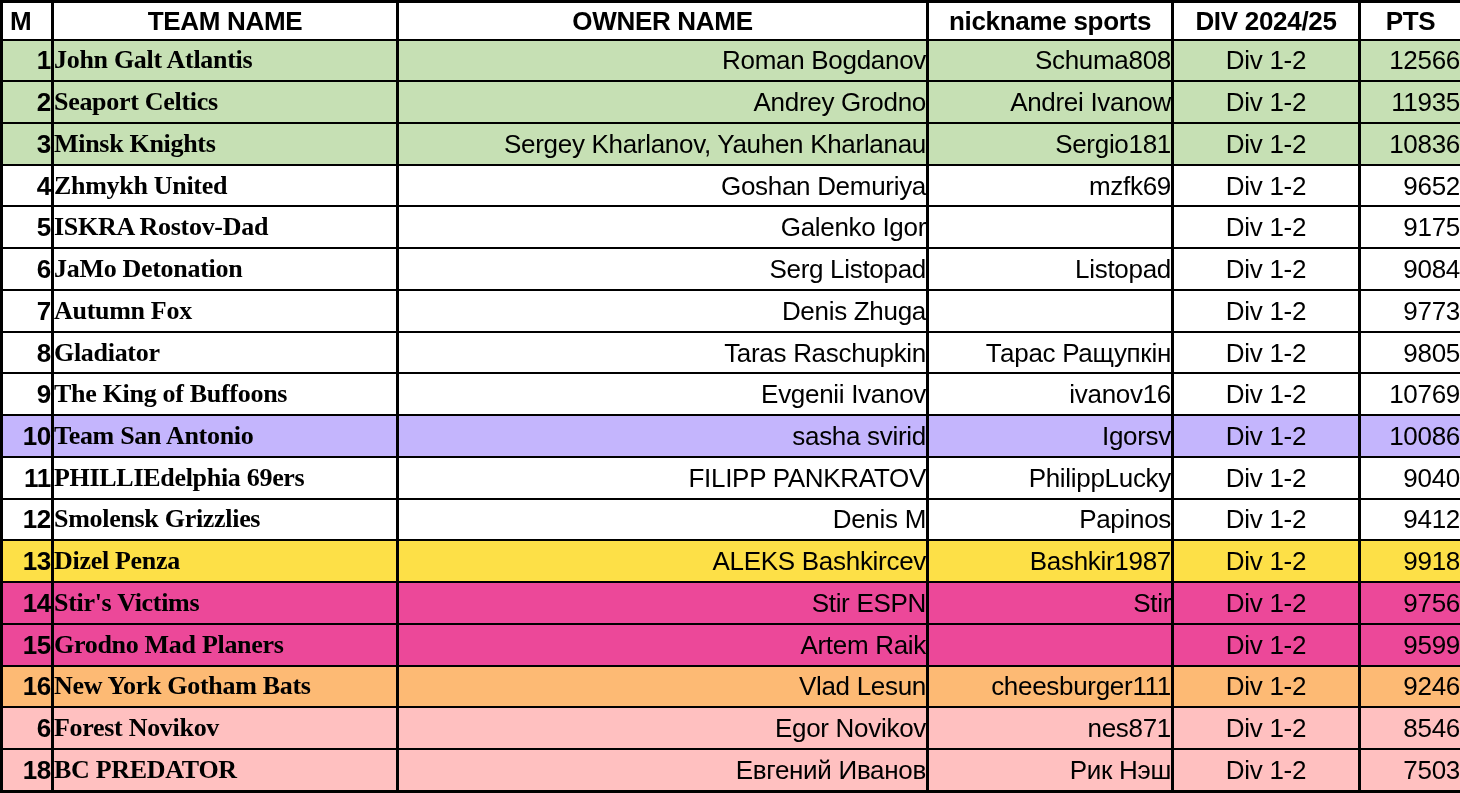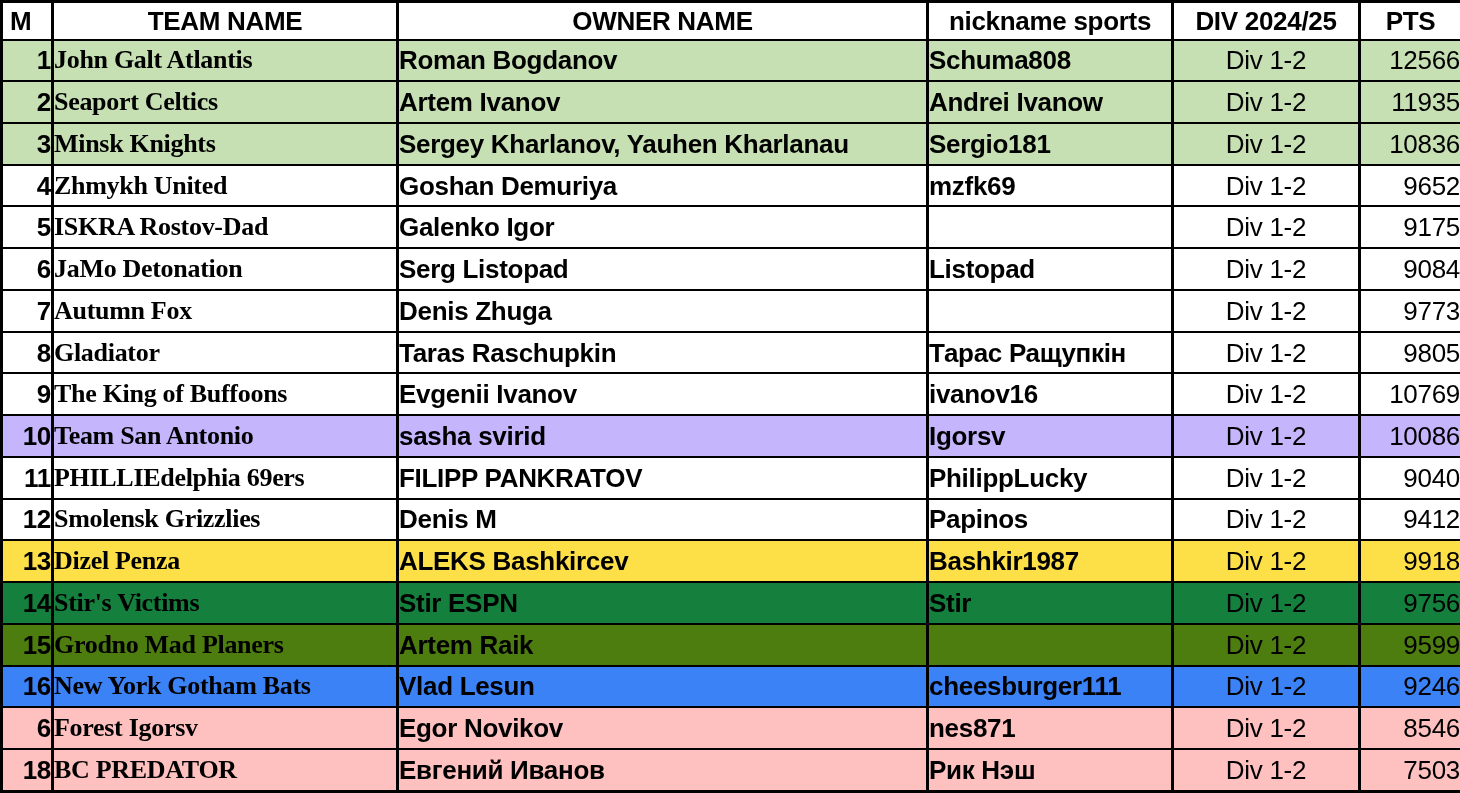--- a/index.html
+++ b/index.html
@@ -58,22 +58,22 @@
     padding-right: 4px;
   }
   td.col-team {
     text-align: left;
     font-weight: 700;
     padding-left: 6px;
     font-family: Liberation Serif, serif;
   }
   td.col-owner,
   td.col-nick {
-    text-align: left;
-    font-weight: 700;
+    text-align: right;
+    font-weight: 400;
     padding-left: 8px;
   }
   td.col-div {
     text-align: center;
     font-weight: 400;
   }
   td.col-pts {
     text-align: right;
     font-weight: 400;
     padding-right: 7px;
@@ -106,21 +106,21 @@
     <td class="col-m">1</td>
     <td class="col-team">John Galt Atlantis</td>
     <td class="col-owner">Roman Bogdanov</td>
     <td class="col-nick">Schuma808</td>
     <td class="col-div">Div 1-2</td>
     <td class="col-pts">12566</td>
   </tr>
       <tr style="background: rgb(198, 224, 180);">
     <td class="col-m">2</td>
     <td class="col-team">Seaport Celtics</td>
-    <td class="col-owner">Artem Ivanov</td>
+    <td class="col-owner">Andrey Grodno</td>
     <td class="col-nick">Andrei Ivanow</td>
     <td class="col-div">Div 1-2</td>
     <td class="col-pts">11935</td>
   </tr>
       <tr style="background: rgb(198, 224, 180);">
     <td class="col-m">3</td>
     <td class="col-team">Minsk Knights</td>
     <td class="col-owner">Sergey Kharlanov, Yauhen Kharlanau</td>
     <td class="col-nick">Sergio181</td>
     <td class="col-div">Div 1-2</td>
@@ -199,47 +199,47 @@
     <td class="col-pts">9412</td>
   </tr>
       <tr style="background: #fde047;">
     <td class="col-m">13</td>
     <td class="col-team">Dizel Penza</td>
     <td class="col-owner">ALEKS Bashkircev</td>
     <td class="col-nick">Bashkir1987</td>
     <td class="col-div">Div 1-2</td>
     <td class="col-pts">9918</td>
   </tr>
-      <tr style="background: #15803d;">
+      <tr style="background: #ec4899;">
     <td class="col-m">14</td>
     <td class="col-team">Stir's Victims</td>
     <td class="col-owner">Stir ESPN</td>
     <td class="col-nick">Stir</td>
     <td class="col-div">Div 1-2</td>
     <td class="col-pts">9756</td>
   </tr>
-      <tr style="background: #4d7c0f;">
+      <tr style="background: #ec4899;">
     <td class="col-m">15</td>
     <td class="col-team">Grodno Mad Planers</td>
     <td class="col-owner">Artem Raik</td>
     <td class="col-nick"></td>
     <td class="col-div">Div 1-2</td>
     <td class="col-pts">9599</td>
   </tr>
-      <tr style="background: #3b82f6;">
+      <tr style="background: #fdba74;">
     <td class="col-m">16</td>
     <td class="col-team">New York Gotham Bats</td>
     <td class="col-owner">Vlad Lesun</td>
     <td class="col-nick">cheesburger111</td>
     <td class="col-div">Div 1-2</td>
     <td class="col-pts">9246</td>
   </tr>
       <tr style="background: rgb(255, 192, 192);">
     <td class="col-m">6</td>
-    <td class="col-team">Forest Igorsv</td>
+    <td class="col-team">Forest Novikov</td>
     <td class="col-owner">Egor Novikov</td>
     <td class="col-nick">nes871</td>
     <td class="col-div">Div 1-2</td>
     <td class="col-pts">8546</td>
   </tr>
       <tr style="background: rgb(255, 192, 192); margin-top: 16px;">
     <td class="col-m">18</td>
     <td class="col-team">BC PREDATOR</td>
     <td class="col-owner">Евгений Иванов</td>
     <td class="col-nick">Рик Нэш</td>

